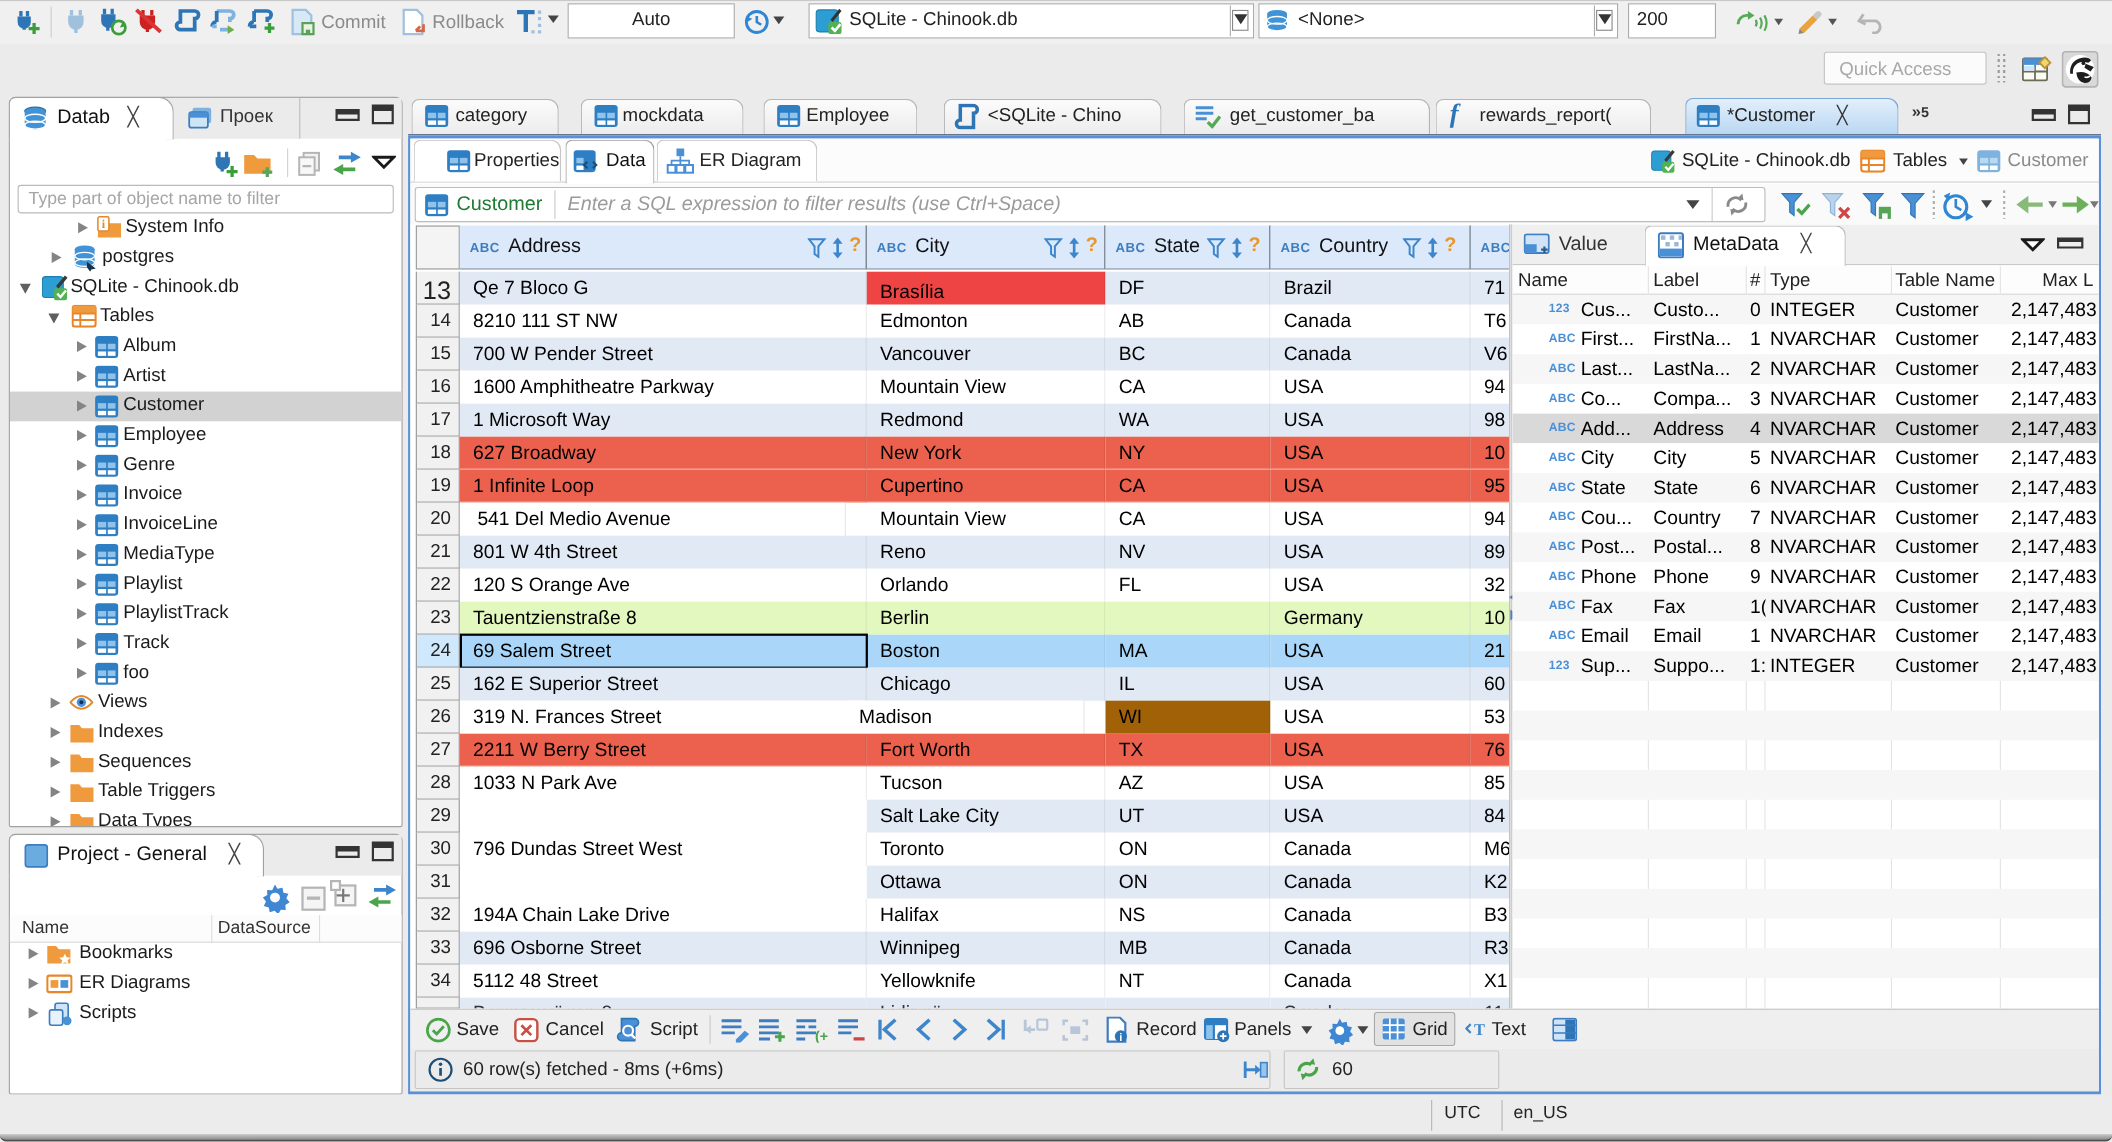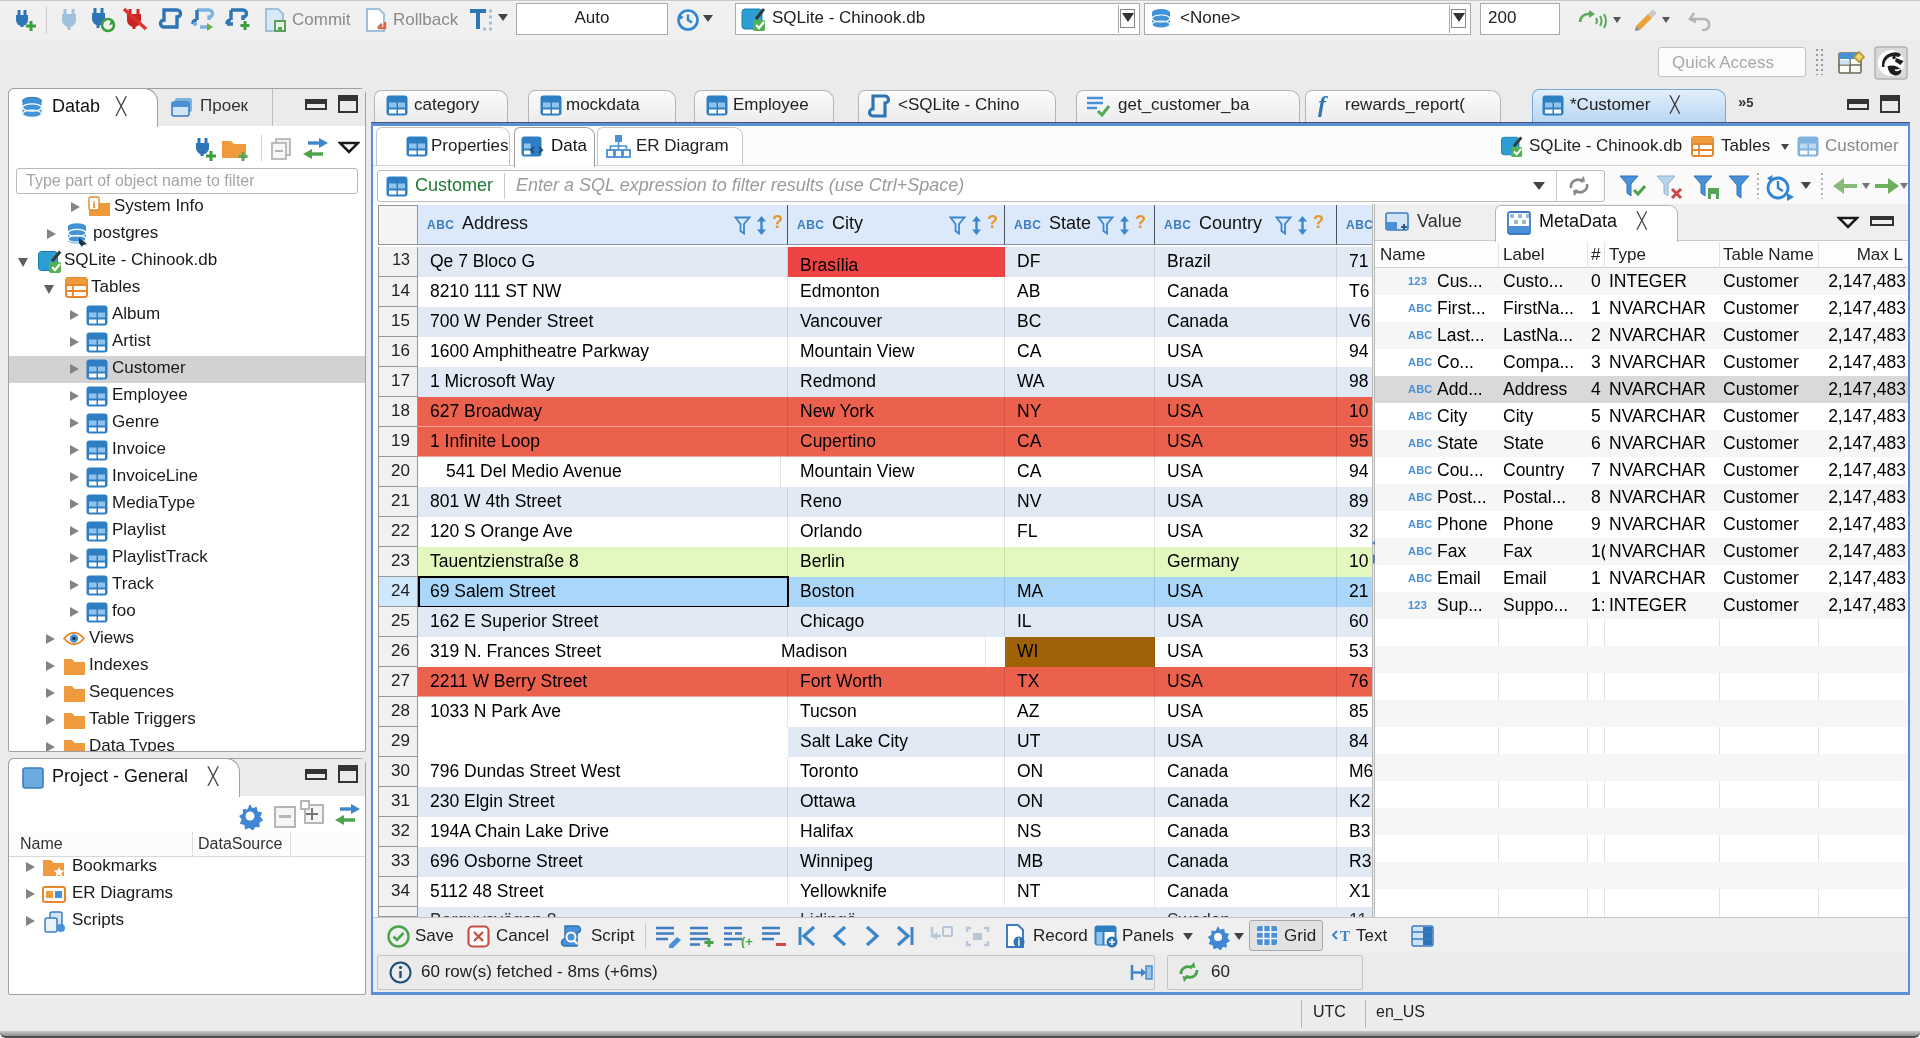--- a/index.html
+++ b/index.html
@@ -702,21 +702,21 @@
         <path d="M1.5 1.5h14l-5.5 6.5v9.5l-3.5-2.5V8z" fill="#d9eafa" stroke="#3e86cc" stroke-width="1.8"></path>
       </svg>
       <svg class="abs" style="left:923px;top:12px" width="13" height="19" viewBox="0 0 13 19">
         <path d="M6.5 4v11" stroke="#3e86cc" stroke-width="2.4"></path>
         <path d="M6.5 0l4.5 5.5h-9zM6.5 19l4.5-5.5h-9z" fill="#3e86cc"></path>
       </svg>
       <span class="abs" style="left:940px;top:8px;font-size:18px;font-weight:bold;color:#e8962e;">?</span>
     <div class="abs" style="left:964px;top:1px;width:35px;height:40px;background:#dbe9fb;border-bottom:1px solid #8795a5;"></div>
     <span class="abs" style="left:973px;top:14px;font-size:12px;font-weight:bold;color:#3e7dbf;letter-spacing:0.5px;">ABC</span>
     <div class="abs" style="left:5px;top:43px;width:40px;height:30px;background:#f1f1f1;border:1px solid #979797;border-top:none;">
-        <span class="abs" style="right:7px;top:4px;font-size:16px;color:#222;">13</span>
+        <span class="abs" style="right:7px;top:4px;font-size:23px;color:#222;">13</span>
       </div>
     <div class="abs ellip" style="left:45px;top:43px;width:370px;height:30px;background:#e1e9f4;border-right:1px solid rgba(0,0,0,0.10);padding:4px 0 0 12px;font-size:17.5px;color:#000;">Qe 7 Bloco G</div>
     <div class="abs ellip" style="left:415px;top:43px;width:217px;height:30px;background:#ef4444;border-right:1px solid rgba(0,0,0,0.10);padding:8px 0 0 12px;font-size:17.5px;color:#000;">Brasília</div>
     <div class="abs ellip" style="left:632px;top:43px;width:150px;height:30px;background:#e1e9f4;border-right:1px solid rgba(0,0,0,0.10);padding:4px 0 0 12px;font-size:17.5px;color:#000;">DF</div>
     <div class="abs ellip" style="left:782px;top:43px;width:182px;height:30px;background:#e1e9f4;border-right:1px solid rgba(0,0,0,0.10);padding:4px 0 0 12px;font-size:17.5px;color:#000;">Brazil</div>
     <div class="abs ellip" style="left:964px;top:43px;width:35px;height:30px;background:#e1e9f4;padding:4px 0 0 12px;font-size:17.5px;color:#000;">71</div>
     <div class="abs" style="left:5px;top:73px;width:40px;height:30px;background:#f1f1f1;border:1px solid #979797;border-top:none;">
         <span class="abs" style="right:7px;top:4px;font-size:17px;color:#222;">14</span>
       </div>
     <div class="abs ellip" style="left:45px;top:73px;width:370px;height:30px;background:#ffffff;border-right:1px solid rgba(0,0,0,0.10);padding:4px 0 0 12px;font-size:17.5px;color:#000;">8210 111 ST NW</div>
@@ -760,21 +760,21 @@
         <span class="abs" style="right:7px;top:4px;font-size:17px;color:#222;">19</span>
       </div>
     <div class="abs ellip" style="left:45px;top:223px;width:370px;height:30px;background:#ec614e;border-right:1px solid rgba(0,0,0,0.10);border-bottom:1px solid rgba(255,255,255,0.45);padding:4px 0 0 12px;font-size:17.5px;color:#000;">1 Infinite Loop</div>
     <div class="abs ellip" style="left:415px;top:223px;width:217px;height:30px;background:#ec614e;border-right:1px solid rgba(0,0,0,0.10);border-bottom:1px solid rgba(255,255,255,0.45);padding:4px 0 0 12px;font-size:17.5px;color:#000;">Cupertino</div>
     <div class="abs ellip" style="left:632px;top:223px;width:150px;height:30px;background:#ec614e;border-right:1px solid rgba(0,0,0,0.10);border-bottom:1px solid rgba(255,255,255,0.45);padding:4px 0 0 12px;font-size:17.5px;color:#000;">CA</div>
     <div class="abs ellip" style="left:782px;top:223px;width:182px;height:30px;background:#ec614e;border-right:1px solid rgba(0,0,0,0.10);border-bottom:1px solid rgba(255,255,255,0.45);padding:4px 0 0 12px;font-size:17.5px;color:#000;">USA</div>
     <div class="abs ellip" style="left:964px;top:223px;width:35px;height:30px;background:#ec614e;border-bottom:1px solid rgba(255,255,255,0.45);padding:4px 0 0 12px;font-size:17.5px;color:#000;">95</div>
     <div class="abs" style="left:5px;top:253px;width:40px;height:30px;background:#f1f1f1;border:1px solid #979797;border-top:none;">
         <span class="abs" style="right:7px;top:4px;font-size:17px;color:#222;">20</span>
       </div>
-    <div class="abs ellip" style="left:45px;top:253px;width:351px;height:30px;background:#ffffff;border-right:1px solid rgba(0,0,0,0.10);padding:4px 0 0 16px;font-size:17.5px;color:#000;margin-left:12px;">541 Del Medio Avenue</div>
+    <div class="abs ellip" style="left:45px;top:253px;width:351px;height:30px;background:#ffffff;border-right:1px solid rgba(0,0,0,0.10);padding:4px 0 0 16px;font-size:17.5px;color:#000;">541 Del Medio Avenue</div>
     <div class="abs ellip" style="left:415px;top:253px;width:217px;height:30px;background:#ffffff;border-right:1px solid rgba(0,0,0,0.10);padding:4px 0 0 12px;font-size:17.5px;color:#000;">Mountain View</div>
     <div class="abs ellip" style="left:632px;top:253px;width:150px;height:30px;background:#ffffff;border-right:1px solid rgba(0,0,0,0.10);padding:4px 0 0 12px;font-size:17.5px;color:#000;">CA</div>
     <div class="abs ellip" style="left:782px;top:253px;width:182px;height:30px;background:#ffffff;border-right:1px solid rgba(0,0,0,0.10);padding:4px 0 0 12px;font-size:17.5px;color:#000;">USA</div>
     <div class="abs ellip" style="left:964px;top:253px;width:35px;height:30px;background:#ffffff;padding:4px 0 0 12px;font-size:17.5px;color:#000;">94</div>
     <div class="abs" style="left:5px;top:283px;width:40px;height:30px;background:#f1f1f1;border:1px solid #979797;border-top:none;">
         <span class="abs" style="right:7px;top:4px;font-size:17px;color:#222;">21</span>
       </div>
     <div class="abs ellip" style="left:45px;top:283px;width:370px;height:30px;background:#e1e9f4;border-right:1px solid rgba(0,0,0,0.10);padding:4px 0 0 12px;font-size:17.5px;color:#000;">801 W 4th Street</div>
     <div class="abs ellip" style="left:415px;top:283px;width:217px;height:30px;background:#e1e9f4;border-right:1px solid rgba(0,0,0,0.10);padding:4px 0 0 12px;font-size:17.5px;color:#000;">Reno</div>
     <div class="abs ellip" style="left:632px;top:283px;width:150px;height:30px;background:#e1e9f4;border-right:1px solid rgba(0,0,0,0.10);padding:4px 0 0 12px;font-size:17.5px;color:#000;">NV</div>
@@ -848,21 +848,20 @@
         <span class="abs" style="right:7px;top:4px;font-size:17px;color:#222;">30</span>
       </div>
     <div class="abs ellip" style="left:45px;top:553px;width:370px;height:30px;background:#ffffff;border-right:1px solid rgba(0,0,0,0.10);padding:4px 0 0 12px;font-size:17.5px;color:#000;">796 Dundas Street West</div>
     <div class="abs ellip" style="left:415px;top:553px;width:217px;height:30px;background:#ffffff;border-right:1px solid rgba(0,0,0,0.10);padding:4px 0 0 12px;font-size:17.5px;color:#000;">Toronto</div>
     <div class="abs ellip" style="left:632px;top:553px;width:150px;height:30px;background:#ffffff;border-right:1px solid rgba(0,0,0,0.10);padding:4px 0 0 12px;font-size:17.5px;color:#000;">ON</div>
     <div class="abs ellip" style="left:782px;top:553px;width:182px;height:30px;background:#ffffff;border-right:1px solid rgba(0,0,0,0.10);padding:4px 0 0 12px;font-size:17.5px;color:#000;">Canada</div>
     <div class="abs ellip" style="left:964px;top:553px;width:35px;height:30px;background:#ffffff;padding:4px 0 0 12px;font-size:17.5px;color:#000;">M6</div>
     <div class="abs" style="left:5px;top:583px;width:40px;height:30px;background:#f1f1f1;border:1px solid #979797;border-top:none;">
         <span class="abs" style="right:7px;top:4px;font-size:17px;color:#222;">31</span>
       </div>
-    <div class="abs ellip" style="left:45px;top:583px;width:370px;height:30px;background:#e1e9f4;border-right:1px solid rgba(0,0,0,0.10);padding:4px 0 0 12px;font-size:17.5px;color:#000;">230 Elgin Street</div>
     <div class="abs ellip" style="left:415px;top:583px;width:217px;height:30px;background:#e1e9f4;border-right:1px solid rgba(0,0,0,0.10);padding:4px 0 0 12px;font-size:17.5px;color:#000;">Ottawa</div>
     <div class="abs ellip" style="left:632px;top:583px;width:150px;height:30px;background:#e1e9f4;border-right:1px solid rgba(0,0,0,0.10);padding:4px 0 0 12px;font-size:17.5px;color:#000;">ON</div>
     <div class="abs ellip" style="left:782px;top:583px;width:182px;height:30px;background:#e1e9f4;border-right:1px solid rgba(0,0,0,0.10);padding:4px 0 0 12px;font-size:17.5px;color:#000;">Canada</div>
     <div class="abs ellip" style="left:964px;top:583px;width:35px;height:30px;background:#e1e9f4;padding:4px 0 0 12px;font-size:17.5px;color:#000;">K2</div>
     <div class="abs" style="left:5px;top:613px;width:40px;height:30px;background:#f1f1f1;border:1px solid #979797;border-top:none;">
         <span class="abs" style="right:7px;top:4px;font-size:17px;color:#222;">32</span>
       </div>
     <div class="abs ellip" style="left:45px;top:613px;width:370px;height:30px;background:#ffffff;border-right:1px solid rgba(0,0,0,0.10);padding:4px 0 0 12px;font-size:17.5px;color:#000;">194A Chain Lake Drive</div>
     <div class="abs ellip" style="left:415px;top:613px;width:217px;height:30px;background:#ffffff;border-right:1px solid rgba(0,0,0,0.10);padding:4px 0 0 12px;font-size:17.5px;color:#000;">Halifax</div>
     <div class="abs ellip" style="left:632px;top:613px;width:150px;height:30px;background:#ffffff;border-right:1px solid rgba(0,0,0,0.10);padding:4px 0 0 12px;font-size:17.5px;color:#000;">NS</div>

